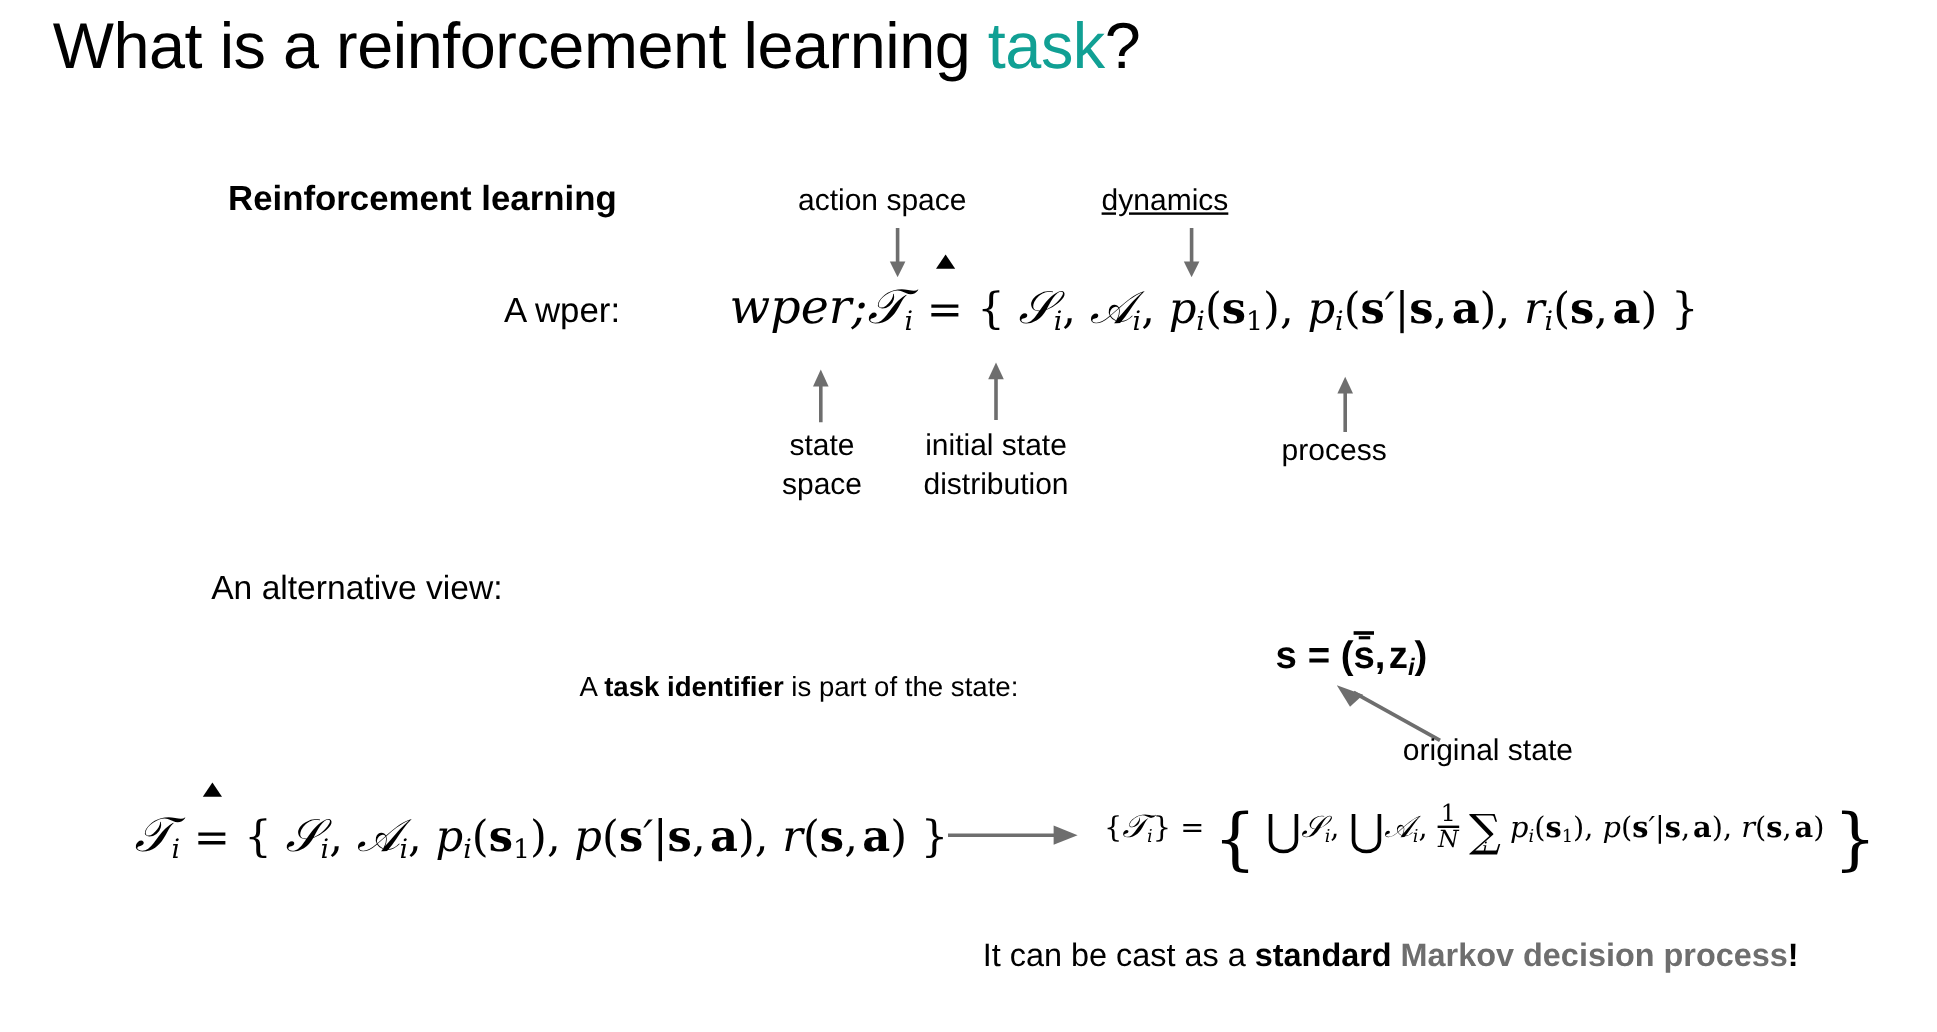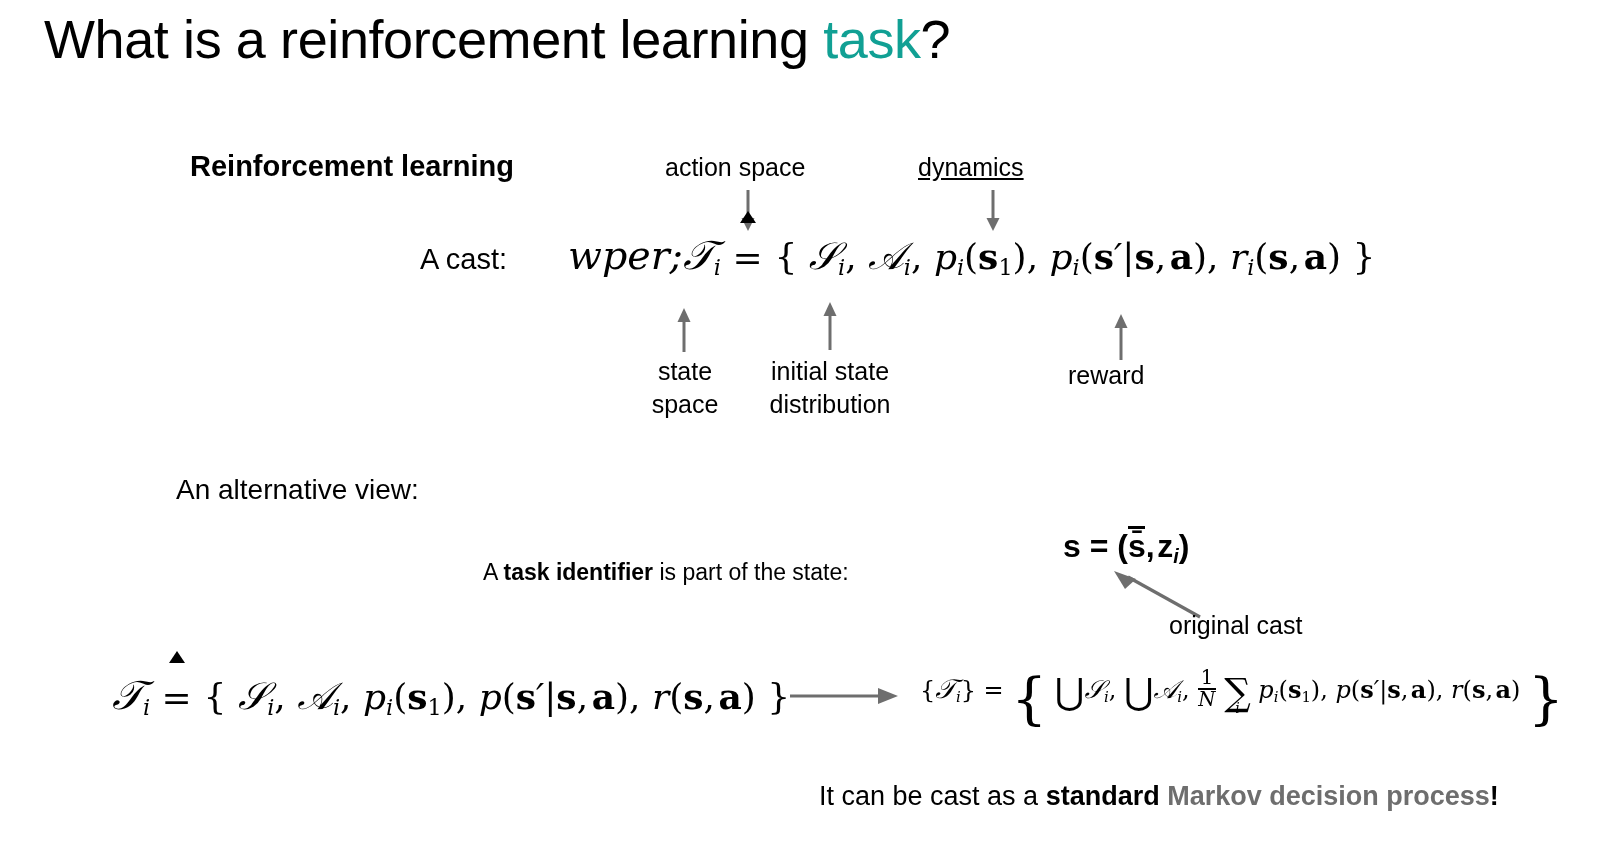--- a/index.html
+++ b/index.html
@@ -153,24 +153,24 @@
 
 <svg class="arrow-svg" style="left:736px; top:190px;" width="24" height="42" viewBox="0 0 24 42">
   <line x1="12" y1="0" x2="12" y2="30" stroke="#6e6e6e" stroke-width="3"></line>
   <polygon points="5.5,28 18.5,28 12,41" fill="#6e6e6e"></polygon>
 </svg>
 <svg class="arrow-svg" style="left:981px; top:190px;" width="24" height="42" viewBox="0 0 24 42">
   <line x1="12" y1="0" x2="12" y2="30" stroke="#6e6e6e" stroke-width="3"></line>
   <polygon points="5.5,28 18.5,28 12,41" fill="#6e6e6e"></polygon>
 </svg>
 
-<div class="abs body-text" style="left:420px; top:243px; font-size:29px;">A cast:</div>
+<div class="abs body-text" style="left:420px; top:243px; font-size:29px;">A wper:</div>
 
 <div class="math" id="eq-task" style="left:568px; top:232px; font-size:36px;">
-  <span class="cal" style="font-size:1.1em;">wper;</span><span class="cal" style="font-size:1.12em;">𝒯</span><sub>i</sub>
+  <span class="cal" style="font-size:1.1em;margin-left:40px;">wper;</span><span class="cal" style="font-size:1.12em;">𝒯</span><sub>i</sub>
   <span class="deq"><span class="tri"></span><span class="eqs">=</span></span>
   <span>{</span>
   <span class="cal" style="font-size:1.05em;">𝒮</span><sub>i</sub>,
   <span class="cal" style="font-size:1.05em;">𝒜</span><sub>i</sub>,
   <span class="mi">p</span><sub>i</sub>(<span class="mb">s</span><span class="supn">1</span>),
   <span class="mi">p</span><sub>i</sub>(<span class="mb">s</span><span class="mi">′</span>|<span class="mb">s</span>, <span class="mb">a</span>),
   <span class="mi">r</span><sub>i</sub>(<span class="mb">s</span>, <span class="mb">a</span>)
   <span>}</span>
 </div>
 
@@ -184,39 +184,39 @@
 </svg>
 <svg class="arrow-svg" style="left:1109px; top:312px;" width="24" height="48" viewBox="0 0 24 48">
   <line x1="12" y1="14" x2="12" y2="48" stroke="#6e6e6e" stroke-width="3"></line>
   <polygon points="5.5,16 18.5,16 12,2" fill="#6e6e6e"></polygon>
 </svg>
 
 <div class="abs small-lbl twoline" style="left:634px; top:355px; width:102px;">state
 space</div>
 <div class="abs small-lbl twoline" style="left:744px; top:355px; width:172px;">initial state
 distribution</div>
-<div class="abs small-lbl" style="left:1068px; top:361px;">reward</div>
+<div class="abs small-lbl" style="left:1068px; top:361px;">process</div>
 
 <div class="abs body-text" style="left:176px; top:474px; font-size:28px;">An alternative view:</div>
 
 <div class="abs body-text" style="left:483px; top:559px; font-size:23px;">
   <span>A </span><span class="bold">task identifier</span><span> is part of the state:</span>
 </div>
 
 <div class="math" style="left:1063px; top:528px; font-size:32px; font-family:'Liberation Sans', sans-serif;">
   <span class="mb">s</span> <span style="font-weight:700;">=</span>
   <span class="mb">(</span><span class="mb ovb">s̄</span><span class="mb">,</span> <span class="mb">z</span><sub style="font-weight:700;">i</sub><span class="mb">)</span>
 </div>
 
 <svg class="arrow-svg" style="left:1112px; top:569px;" width="92" height="52" viewBox="0 0 92 52">
   <line x1="88" y1="48" x2="16" y2="8" stroke="#6e6e6e" stroke-width="3.2"></line>
   <polygon points="2,2 24,10 13,20" fill="#6e6e6e"></polygon>
 </svg>
 
-<div class="abs small-lbl" style="left:1169px; top:611px;">original cast</div>
+<div class="abs small-lbl" style="left:1169px; top:611px;">original state</div>
 
 <div class="math" id="eq-bottom-left" style="left:112px; top:672px; font-size:36px;">
   <span class="cal" style="font-size:1.12em;">𝒯</span><sub>i</sub>
   <span class="deq"><span class="tri"></span><span class="eqs">=</span></span>
   <span>{</span>
   <span class="cal" style="font-size:1.05em;">𝒮</span><sub>i</sub>,
   <span class="cal" style="font-size:1.05em;">𝒜</span><sub>i</sub>,
   <span class="mi">p</span><sub>i</sub>(<span class="mb">s</span><span class="supn">1</span>),
   <span class="mi">p</span>(<span class="mb">s</span><span class="mi">′</span>|<span class="mb">s</span>, <span class="mb">a</span>),
   <span class="mi">r</span>(<span class="mb">s</span>, <span class="mb">a</span>)

